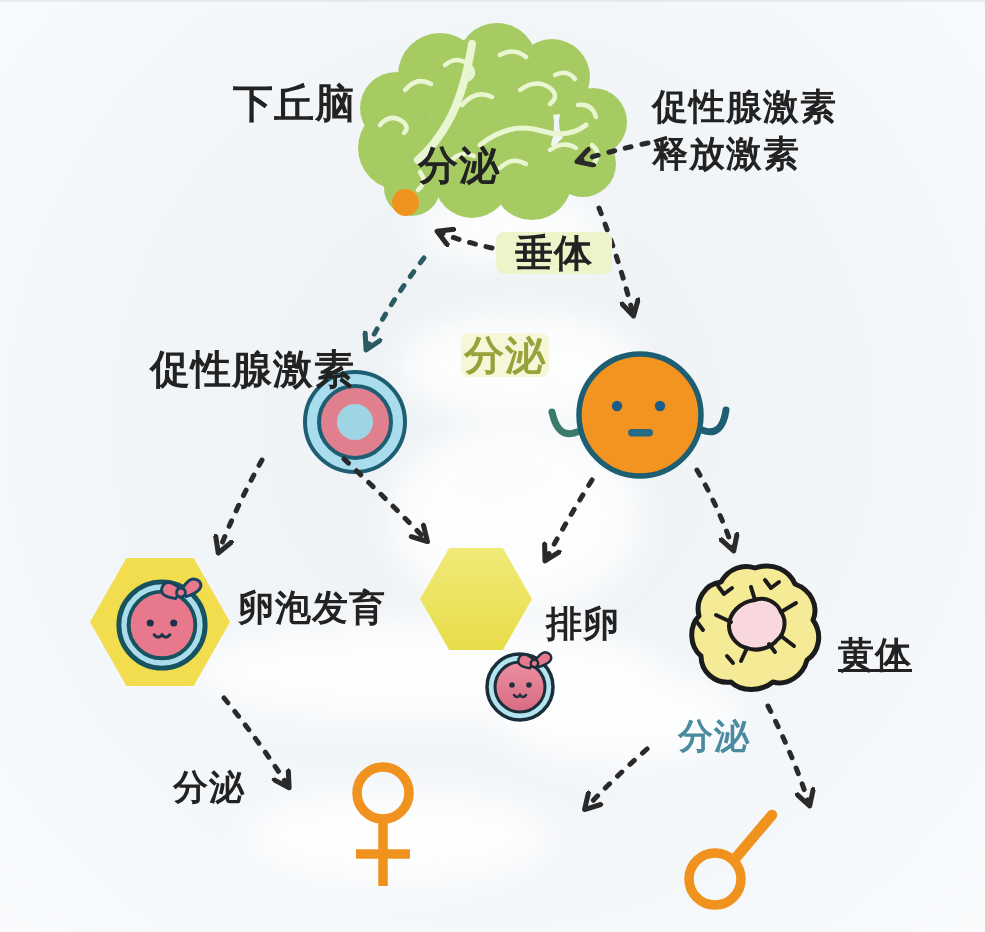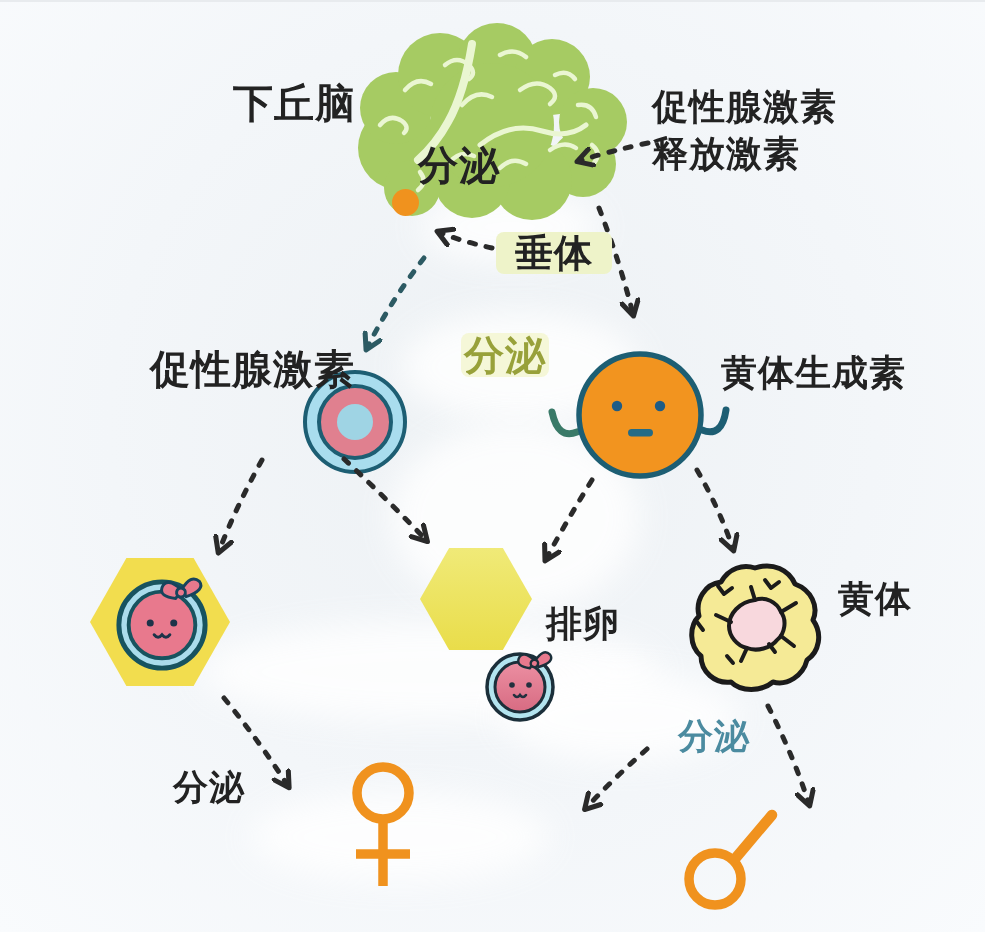--- a/index.html
+++ b/index.html
@@ -181,19 +181,19 @@
     </g>
   </svg>
 
   <div class="label" style="left:233px;top:76px;font-size:40px;">下丘脑</div>
   <div class="label" style="left:418px;top:138px;font-size:40px;">分泌</div>
   <div class="label" style="left:652px;top:129px;">释放激素</div>
   <div class="label" style="left:652px;top:82px;">促性腺激素</div>
   <div class="label" style="left:496px;top:228px;font-size:38px;"><span class="hl">垂体</span></div>
   <div class="label olive" style="left:461px;top:328px;font-size:40px;"><span class="olivehl">分泌</span></div>
   <div class="label" style="left:150px;top:342px;font-size:40px;">促性腺激素</div>
-  <div class="label" style="left:721px;top:348px;">黄体生成素</div>
+  <div class="label" style="left:238px;top:583px;">卵泡发育</div>
   <div class="label" style="left:546px;top:599px;">排卵</div>
-  <div class="label" style="left:838px;top:574px;">黄体</div>
+  <div class="label" style="left:838px;top:630px;text-decoration:underline;">黄体</div>
   <div class="label tealtxt" style="left:678px;top:712px;font-size:35px;">分泌</div>
   <div class="label" style="left:173px;top:763px;font-size:35px;">分泌</div>
 
 </div>
 
 </body></html>

